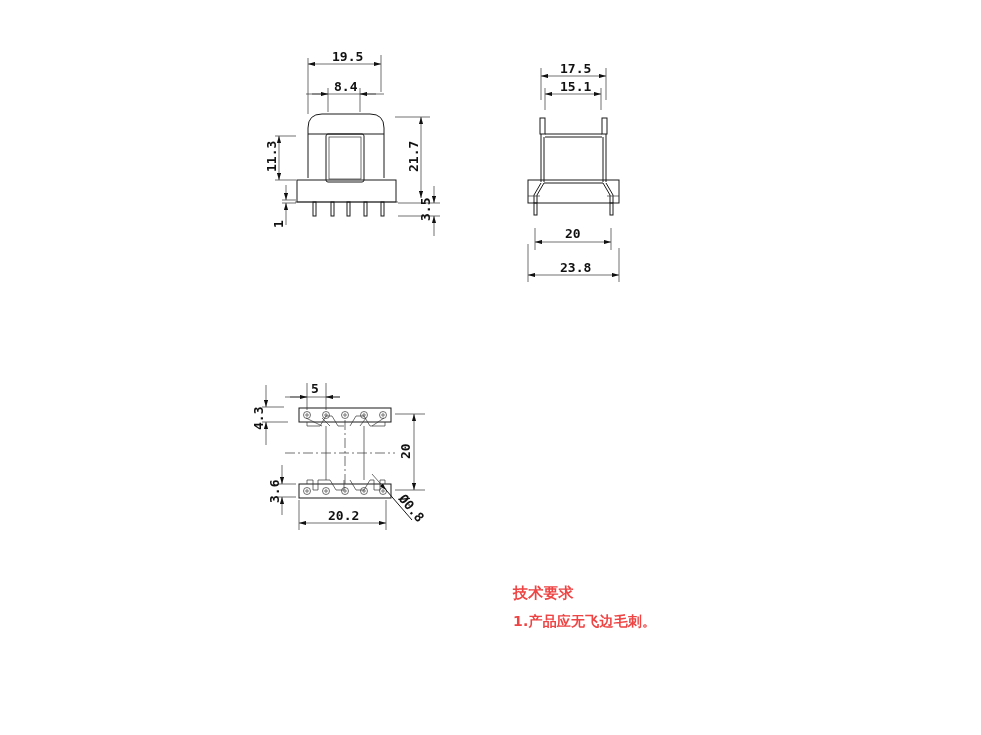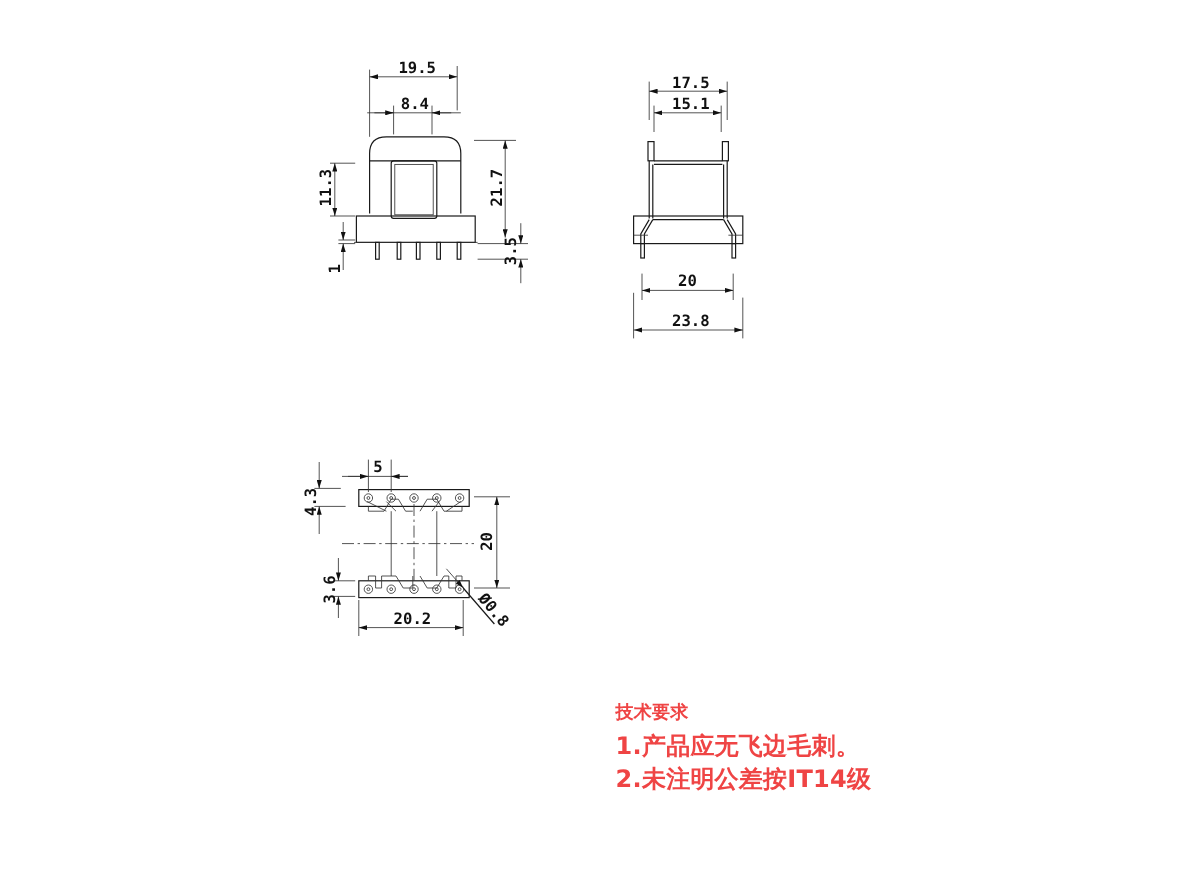--- a/index.html
+++ b/index.html
@@ -3,21 +3,21 @@
 <meta charset="utf-8">
 <style>
   html, body { margin:0; padding:0; background:#ffffff; }
   body { width:981px; height:735px; position:relative; overflow:hidden; font-family:"DejaVu Sans Mono", monospace; }
   svg { position:absolute; left:0; top:0; }
   .ln { stroke:#1a1a1a; stroke-width:1; fill:none; }
   .thin { stroke:#333; stroke-width:0.7; fill:none; }
   .dash { stroke:#333; stroke-width:0.7; fill:none; stroke-dasharray:10 3 2 3; }
   .dim { font-family:"DejaVu Sans Mono", monospace; font-size:13px; font-weight:bold; fill:#111; }
   .notes { position:absolute; left:513px; top:579px; color:#ef4444; font-family:"DejaVu Sans", sans-serif; font-weight:bold; }
-  .notes div { font-size:20px; line-height:28px; white-space:nowrap; letter-spacing:0.2px; }
+  .notes div { font-size:14px; line-height:28px; white-space:nowrap; letter-spacing:0.2px; }
   .notes .title { font-size:15px; }
 </style>
 </head>
 <body>
 
 <svg width="981" height="735" viewBox="0 0 981 735" xmlns="http://www.w3.org/2000/svg">
   <defs>
     <marker id="ar" viewBox="0 0 10 6" refX="10" refY="3" markerWidth="10" markerHeight="6" orient="auto-start-reverse">
       <path d="M0,0 L10,3 L0,6 z" fill="#111"></path>
     </marker>
@@ -196,14 +196,13 @@
 
     <line class="thin" x1="372" y1="474" x2="386" y2="490" marker-end="url(#ar)"></line>
     <line class="ln" x1="386" y1="490" x2="412" y2="520"></line>
     <text class="dim" transform="translate(398,499) rotate(50)">Ø0.8</text>
   </g>
 </svg>
 
 <div class="notes">
   <div class="title">技术要求</div>
   <div>1.产品应无飞边毛刺。</div>
-  <div>2.未注明公差按IT14级</div>
 </div>
 
 </body></html>

